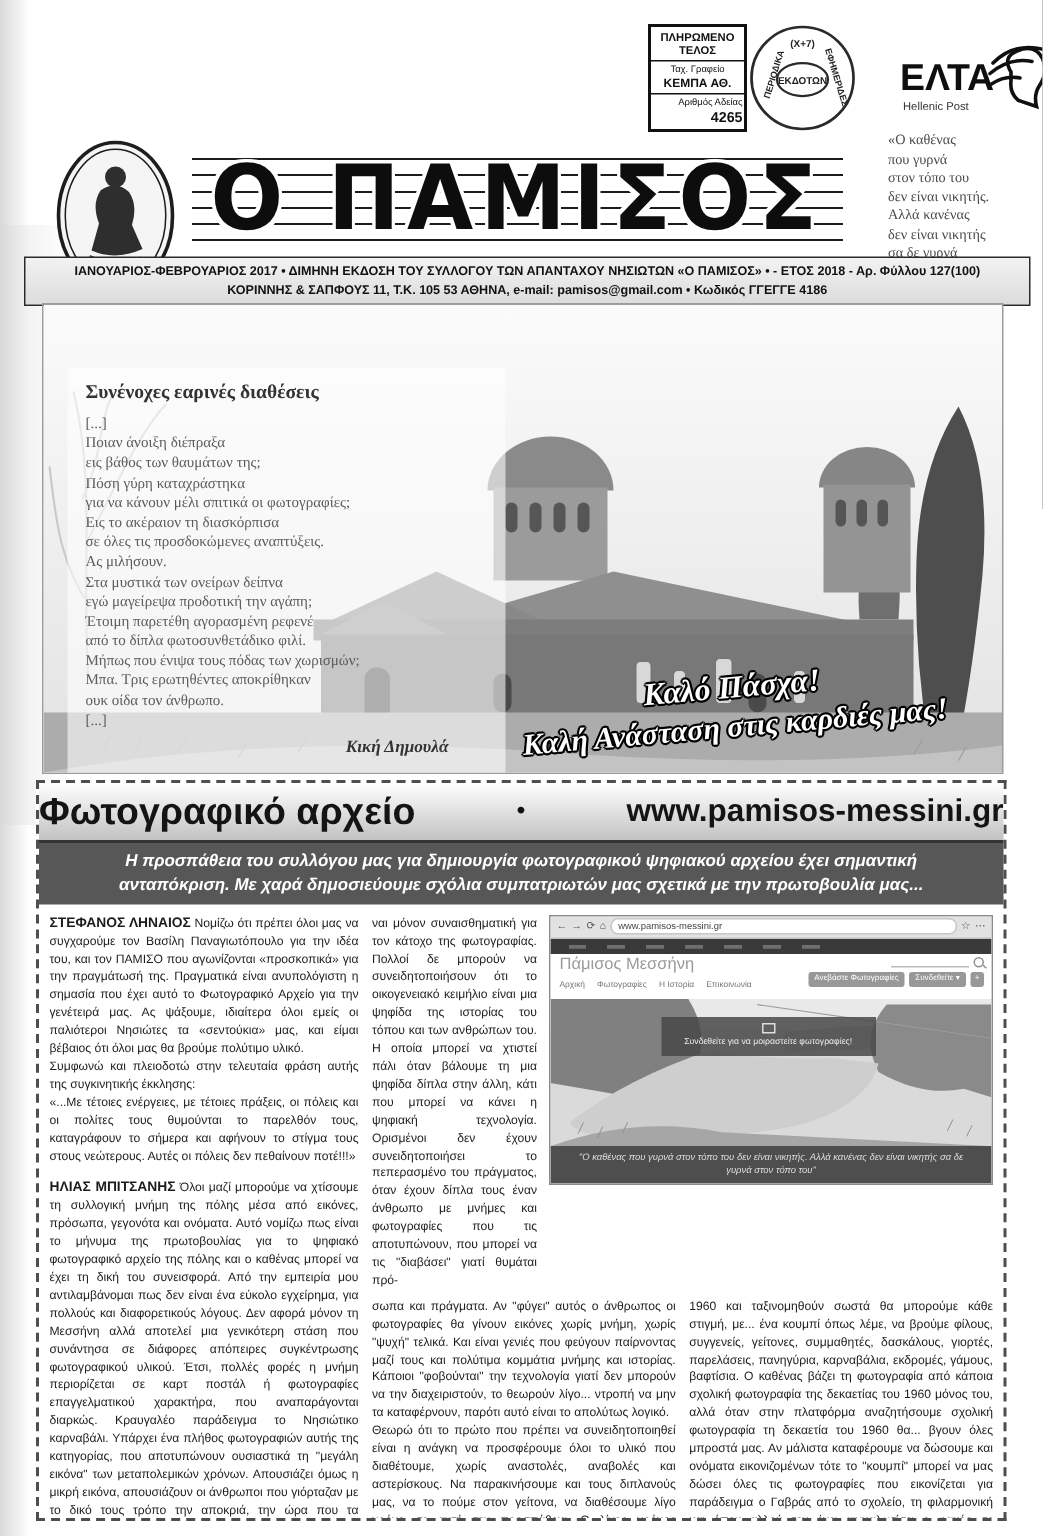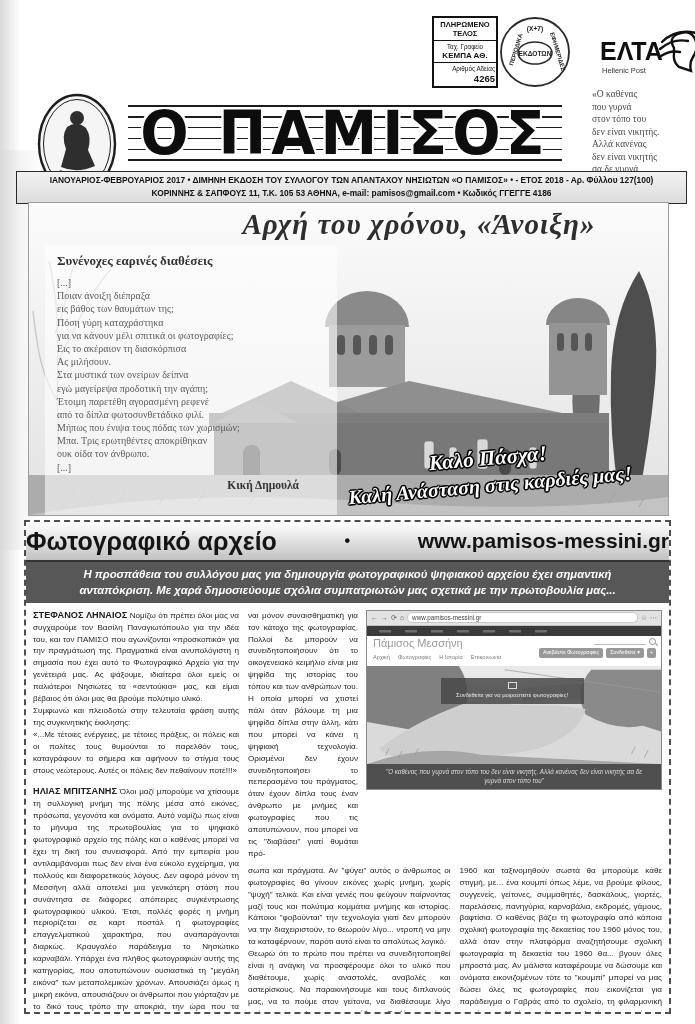--- a/index.html
+++ b/index.html
@@ -44,21 +44,21 @@
         overflow:hidden;}
   .feature svg.bg{position:absolute;inset:0;width:100%;height:100%;}
   .feature-title{position:absolute;top:5px;left:148px;width:484px;text-align:center;
         font-family:"Liberation Serif",serif;font-style:italic;font-weight:bold;
         font-size:29px;color:#2e2e2e;letter-spacing:1px;}
   .poem-box{position:absolute;left:16px;top:42px;width:268px;height:260px;
         background:rgba(255,255,255,.58);padding:8px 12px;}
   .poem-title{font-family:"Liberation Serif",serif;font-weight:bold;font-size:13px;
         color:#333;margin-bottom:7px;}
   .poem-lines{font-family:"Liberation Serif",serif;font-size:10px;color:#5c5c5c;line-height:1.32;}
-  .poem-author{font-family:"Liberation Serif",serif;font-weight:bold;
+  .poem-author{font-family:"Liberation Serif",serif;font-weight:bold;font-style:italic;
         font-size:11.5px;color:#333;text-align:right;padding-right:26px;margin-top:5px;}
   .wish{position:absolute;right:14px;bottom:16px;width:330px;text-align:center;
         transform:rotate(-5deg);font-family:"Liberation Serif",serif;font-weight:bold;
         font-style:italic;color:#fff;line-height:1.35;
         text-shadow:-1.5px 0 #000,1.5px 0 #000,0 -1.5px #000,0 1.5px #000,
                     -1px -1px #000,1px 1px #000,-1px 1px #000,1px -1px #000;}
   .wish-l1{font-size:21px;}
   .wish-l2{font-size:20px;}
 
   
@@ -236,30 +236,30 @@
       <g fill="#d8d8d8" stroke="#6e6e6e" stroke-width="0.6">
         <rect x="395" y="238" width="10" height="28" rx="3"></rect>
         <rect x="420" y="244" width="8" height="22" rx="3"></rect>
         <rect x="448" y="236" width="11" height="30" rx="3"></rect>
         <rect x="500" y="244" width="8" height="22" rx="3"></rect>
       </g>
       <g stroke="#9d9d9d" stroke-width="0.8">
         <path d="M40,296 l6,-10 M60,300 l5,-9 M90,298 l6,-10 M130,302 l5,-9 M170,298 l6,-10 M220,302 l5,-9 M580,300 l6,-10 M610,304 l5,-9"></path>
       </g>
     </svg>
-    <div class="feature-title">Αρχή του χρόνου, «Άνοιξη»</div>
     <div class="poem-box">
       <div class="poem-title">Συνένοχες εαρινές διαθέσεις</div>
       <div class="poem-lines">
           <div>[...]</div>
           <div>Ποιαν άνοιξη διέπραξα</div>
           <div>εις βάθος των θαυμάτων της;</div>
           <div>Πόση γύρη καταχράστηκα</div>
           <div>για να κάνουν μέλι σπιτικά οι φωτογραφίες;</div>
           <div>Εις το ακέραιον τη διασκόρπισα</div>
+          <div>σε όλες τις προσδοκώμενες αναπτύξεις.</div>
           <div>Ας μιλήσουν.</div>
           <div>Στα μυστικά των ονείρων δείπνα</div>
           <div>εγώ μαγείρεψα προδοτική την αγάπη;</div>
           <div>Έτοιμη παρετέθη αγορασμένη ρεφενέ</div>
           <div>από το δίπλα φωτοσυνθετάδικο φιλί.</div>
           <div>Μήπως που ένιψα τους πόδας των χωρισμών;</div>
           <div>Μπα. Τρις ερωτηθέντες αποκρίθηκαν</div>
           <div>ουκ οίδα τον άνθρωπο.</div>
           <div>[...]</div>
         </div>

